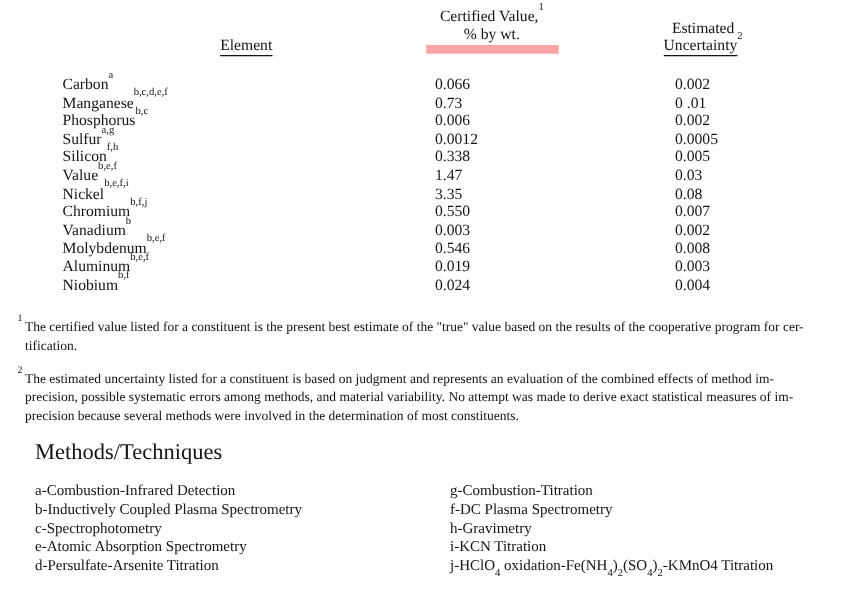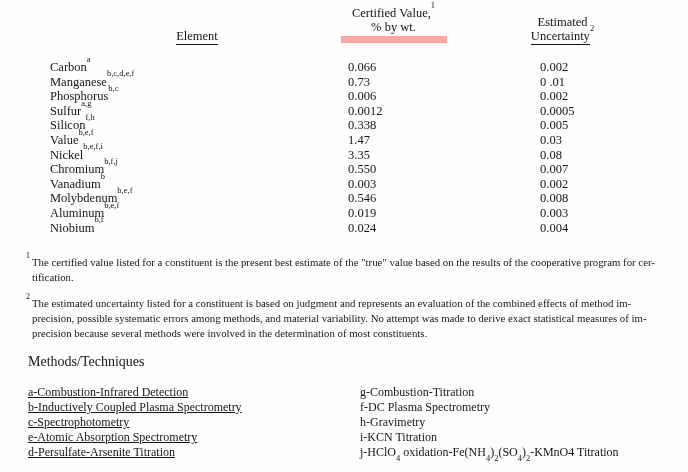--- a/index.html
+++ b/index.html
@@ -41,37 +41,37 @@
   }
   .cert-table tbody td.col-el { padding-left:50px; }
   .cert-table tbody td.col-cv { padding-left:8px; }
   .cert-table tbody td.col-un { padding-left:93px; }
 
   sup.fsup, .hdr-sup {
     font-size:8.5px; line-height:0; position:relative; top:-4px;
   }
 
   
-  .footnotes { position:absolute; top:255px; left:26px; width:655px; }
+  .footnotes { position:absolute; top:255px; left:14px; width:655px; }
   .footnote { font-size:10.8px; line-height:15px; }
   .footnote + .footnote { margin-top:11px; }
   .fline { white-space:nowrap; }
   .fline sup.fnmark {
     font-size:8px; line-height:0; position:relative; top:-3px;
     display:inline-block; width:6px;
   }
   .fline.cont { padding-left:6px; }
 
   
   .methods-heading {
     position:absolute; top:354px; left:28px;
-    font-size:14px; line-height:15px;text-align:right;
+    font-size:18px; line-height:15px;text-align:right;
   }
   .methods { position:absolute; top:385px; left:28px; width:652px; display:flex; }
-  .mcol-left { width:332px; flex:0 0 332px;text-decoration:underline; }
+  .mcol-left { width:332px; flex:0 0 332px; }
   .mcol-right { flex:1; }
   .mitem { font-size:12px; line-height:15px; white-space:nowrap; }
   .mitem sub { font-size:8.5px; line-height:0; position:relative; bottom:-2px; }
 </style>
 </head>
 <body>
 
 <div class="doc">
 
   <table class="cert-table">

